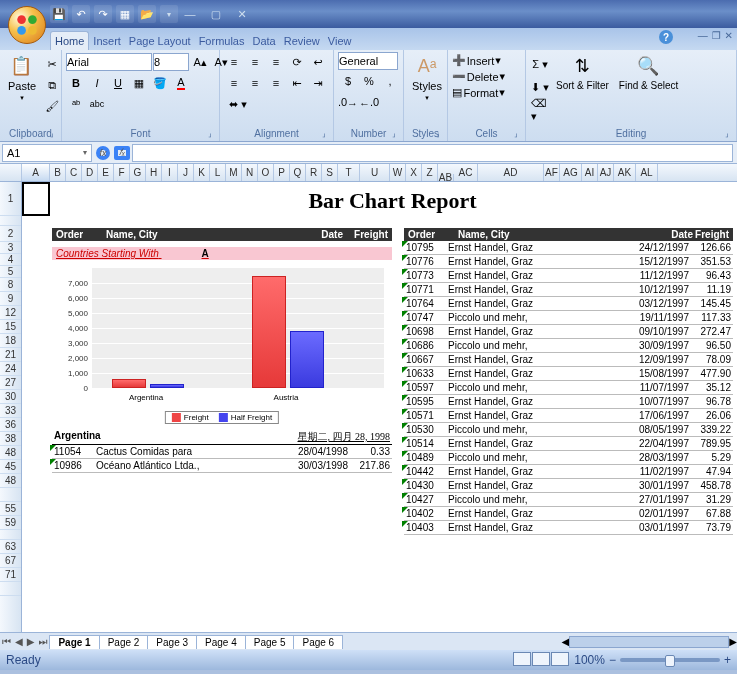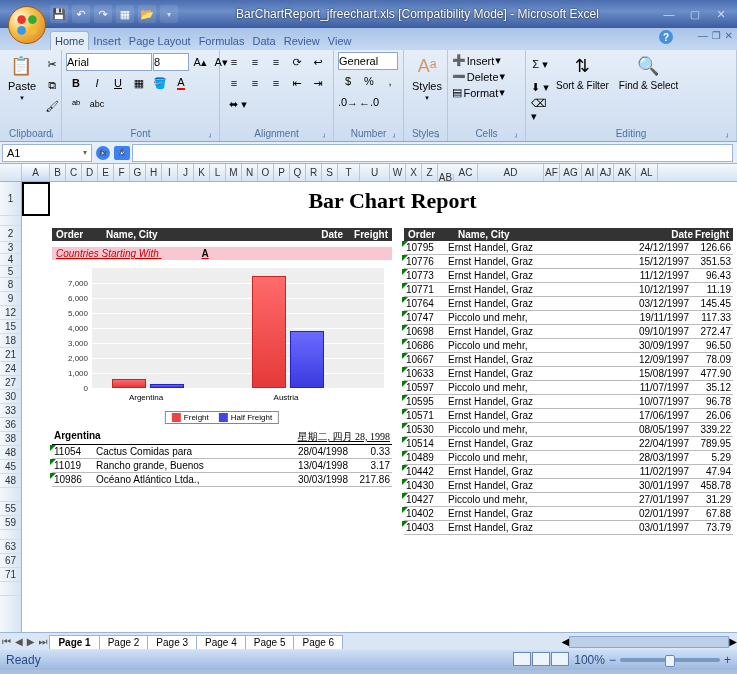--- a/index.html
+++ b/index.html
@@ -30,21 +30,21 @@
 .bigbtn .ic { width:24px; height:24px; display:flex; align-items:center; justify-content:center; font-size:18px; }
 .smallbtn { width:20px; height:20px; border:1px solid transparent; display:inline-flex; align-items:center; justify-content:center; font-size:11px; border-radius:2px; }
 .col { display:flex; flex-direction:column; gap:1px; }
 .row { display:flex; gap:1px; align-items:center; }
 select,.combo { font-size:11px; height:18px; border:1px solid #8ba6cf; background:#fff; }
 
 
 .fbar { height:22px; display:flex; align-items:center; background:#e5edf7; border-bottom:1px solid #9bb4d8; }
 .namebox { width:90px; height:18px; border:1px solid #9bb4d8; background:#fff; margin:0 2px; display:flex; align-items:center; padding:0 4px; font-size:11px; }
 .namebox::after { content:"▾"; margin-left:auto; color:#666; font-size:8px; }
-.fx { width:14px; height:14px; border-radius:50%; border:6px solid #3b82f6; display:flex; align-items:center; justify-content:center; font-size:9px; font-style:italic; margin:0 2px; color:#555;font-weight:bold; }
+.fx { width:14px; height:14px; border-radius:50%; border:4px solid #3b82f6; display:flex; align-items:center; justify-content:center; font-size:9px; font-style:italic; margin:0 2px; color:#555; }
 .formula { flex:1; height:18px; border:1px solid #9bb4d8; background:#fff; margin-right:4px; }
 
 
 .colhdr { height:18px; display:flex; background:linear-gradient(#f4f8fd,#d7e4f2); border-bottom:1px solid #9bb4d8; font-size:10px; color:#333; }
 .colhdr .sel { background:linear-gradient(#fff,#c5d9f1); }
 .colhdr span, .rowhdr { border-right:1px solid #b4c8e4; display:flex; align-items:center; justify-content:center; }
 
 
 .gridwrap { display:flex; height:450px; background:#fff; }
 .rownums { width:22px; display:flex; flex-direction:column; background:linear-gradient(90deg,#f4f8fd,#d7e4f2); border-right:1px solid #9bb4d8; font-size:10px; color:#333; }
@@ -107,21 +107,20 @@
       </svg>
   </div>
   <div class="qat">
     <span>💾</span>
     <span>↶</span>
     <span>↷</span>
     <span>▦</span>
     <span>📂</span>
     <span style="color:#cde;font-size:8px;">▾</span>
   </div>
-  <div class="title-text">BarChartReport_jfreechart.xls  [Compatibility Mode] - Microsoft Excel</div>
   <div class="winbtns">
     <span>—</span>
     <span>▢</span>
     <span>✕</span>
   </div>
 </div>
 
 <div class="help">?</div>
 <div class="inner-winbtns">
   <span>—</span>
@@ -399,26 +398,20 @@
             <span>星期二, 四月  28, 1998</span>
           </div>
           <div id="leftrows">
               <div class="datarow">
                 <span>11054</span>
                 <span>Cactus Comidas para</span>
                 <span>28/04/1998</span>
                 <span>0.33</span>
               </div>
               <div class="datarow">
-                <span>11019</span>
-                <span>Rancho grande, Buenos</span>
-                <span>13/04/1998</span>
-                <span>3.17</span>
-              </div>
-              <div class="datarow">
                 <span>10986</span>
                 <span>Océano Atlántico Ltda.,</span>
                 <span>30/03/1998</span>
                 <span>217.86</span>
               </div>
             </div>
         </div>
         <div class="col-right">
           <div class="thead">
             <span>Order</span>

